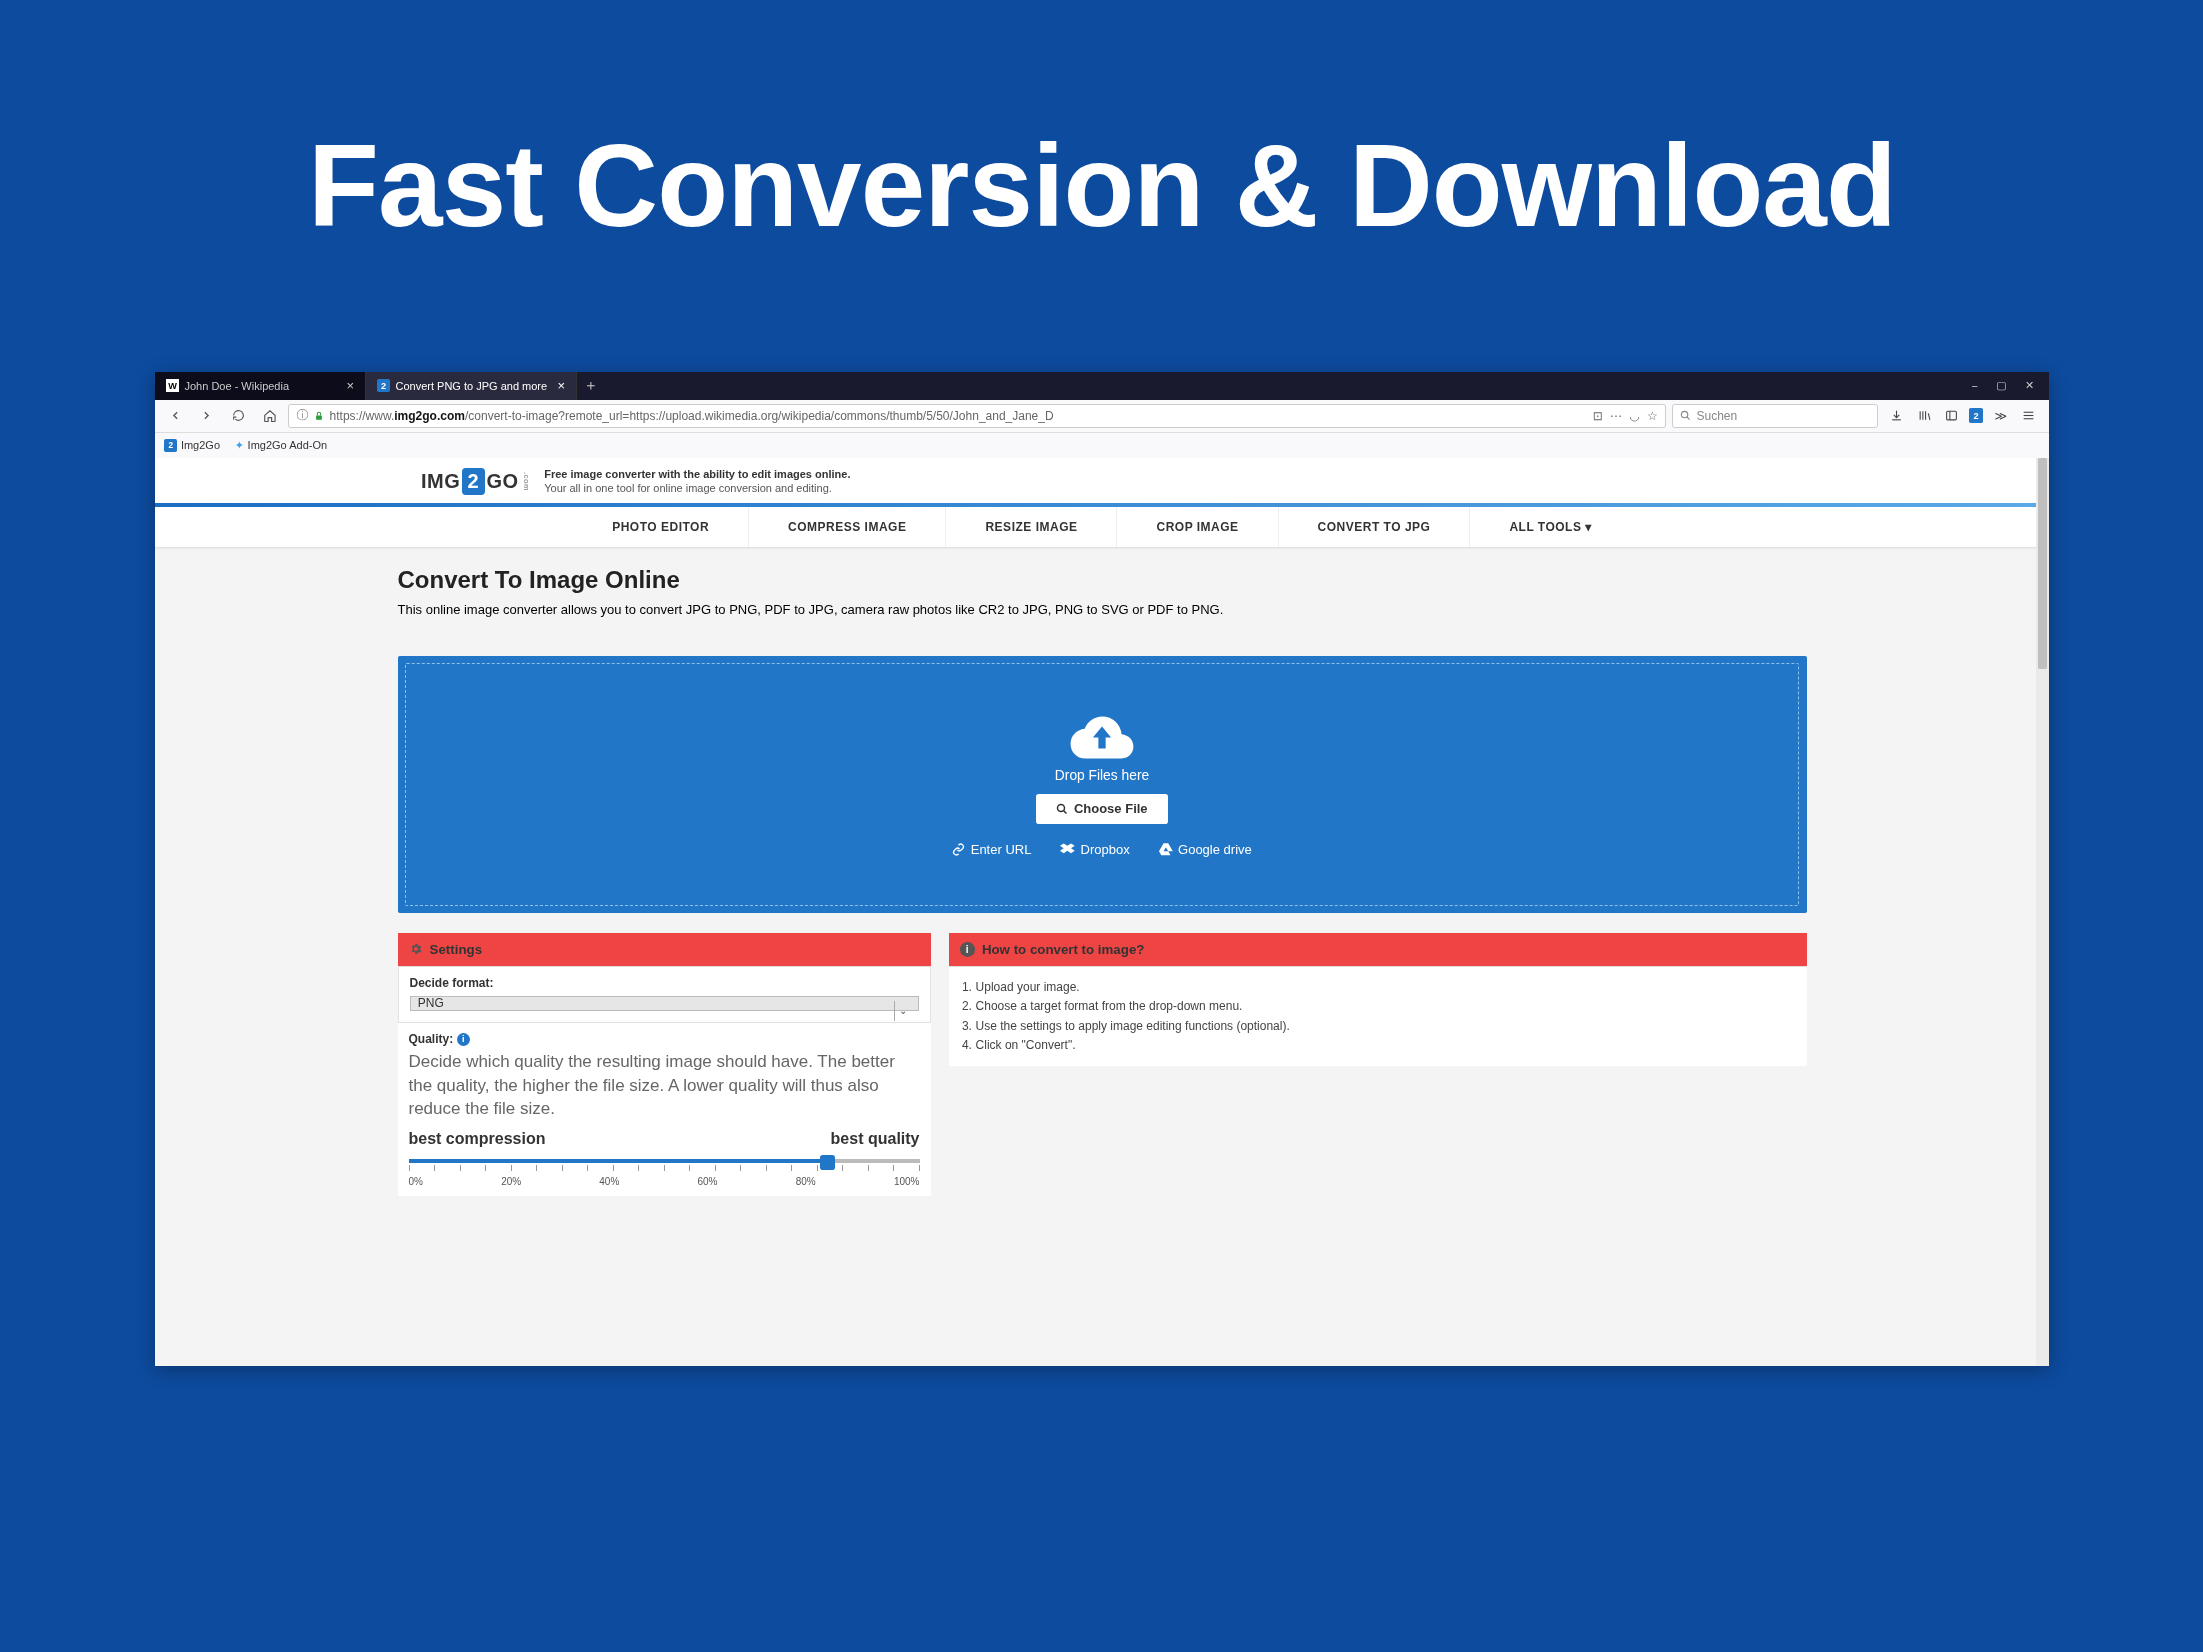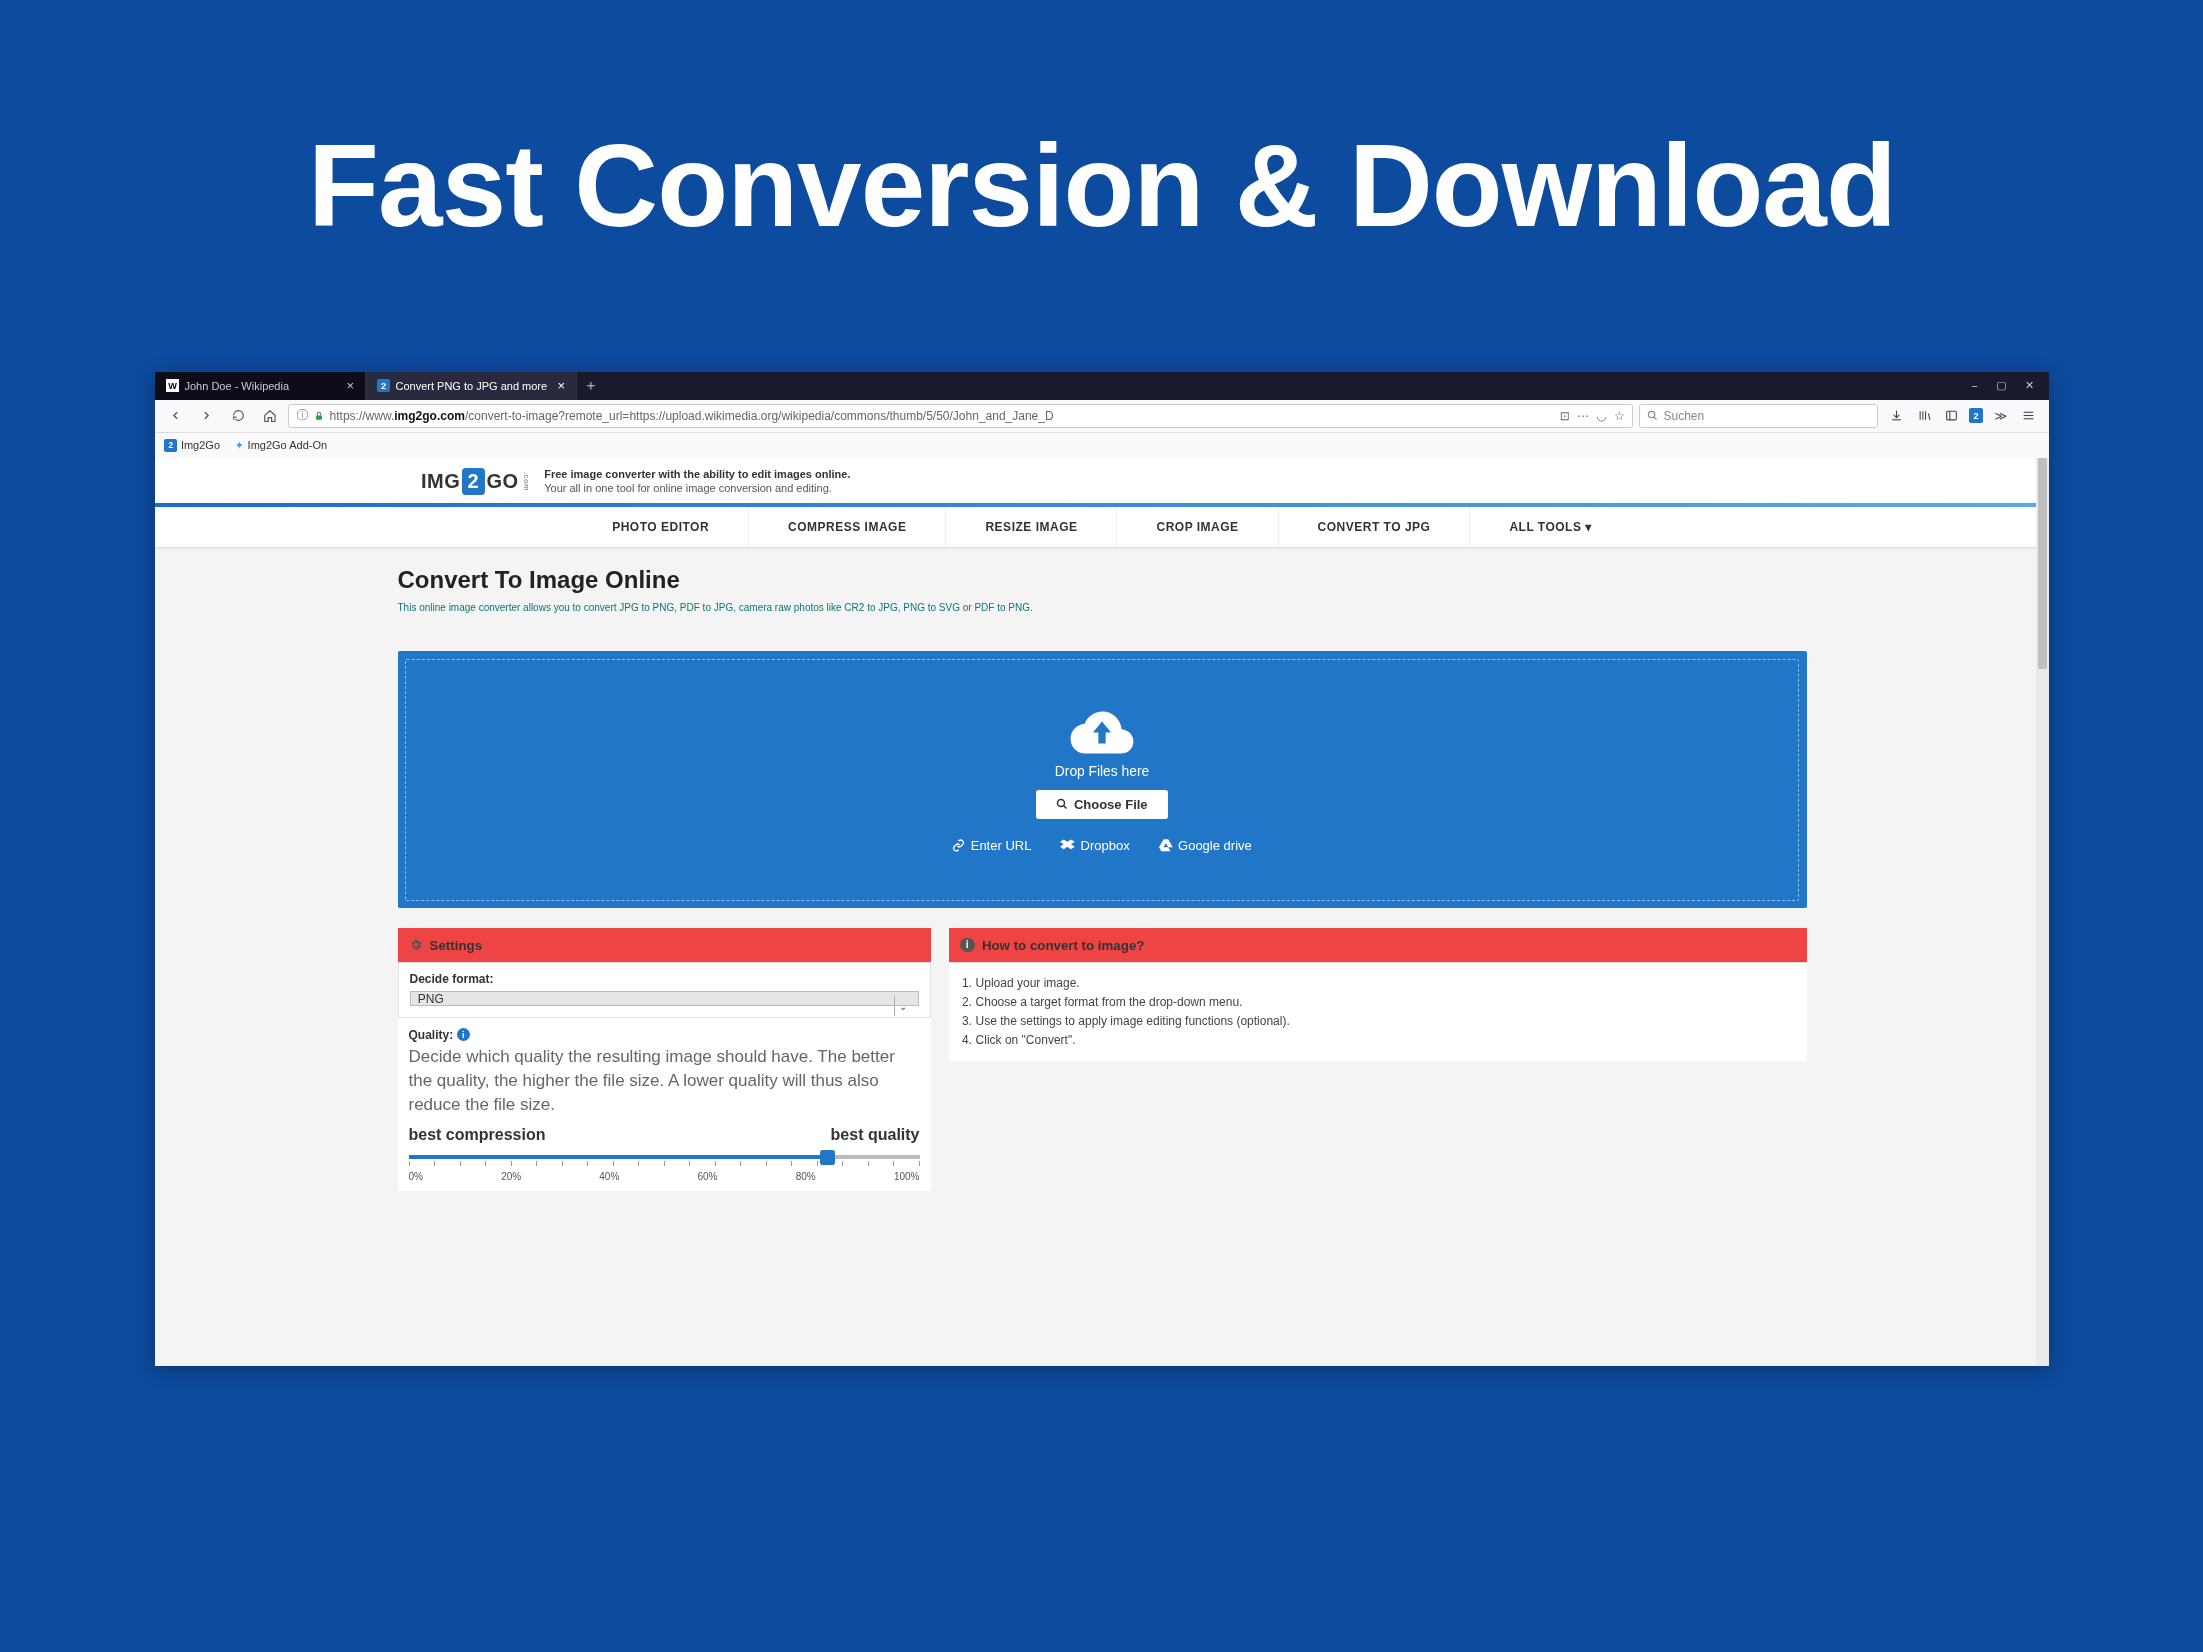--- a/index.html
+++ b/index.html
@@ -19,21 +19,21 @@
 .tab-new { width: 27.5px; display: flex; align-items: center; justify-content: center; color: #ccc; cursor: pointer; font-size: 14.7px; }
 .window-controls { display: flex; align-items: center; gap: 18.4px; padding: 0 14.7px; color: #ccc; font-size: 11px; }
 
 
 .navbar { height: 33px; background: #f9f9fb; border-bottom: 0.9px solid #ddd; display: flex; align-items: center; padding: 0 7.3px; gap: 5.5px; }
 .nav-btn { width: 26px; height: 26px; display: flex; align-items: center; justify-content: center; color: #555; cursor: pointer; font-size: 13px; border-radius: 2.8px; }
 .url-bar { flex: 1; height: 24px; background: #fff; border: 0.9px solid #ccc; border-radius: 2.8px; display: flex; align-items: center; padding: 0 7.3px; gap: 5.5px; font-size: 12px; color: #666; }
 .url-lock { color: #2a9d3f; font-size: 10px; }
 .url-text { flex: 1; overflow: hidden; white-space: nowrap; text-overflow: ellipsis; }
 .url-icons { display: flex; gap: 7.3px; color: #666; font-size: 12px; margin-left: 7.3px; }
-.search-bar { width: 239px; height: 24px; background: #fff; border: 0.9px solid #ccc; border-radius: 2.8px; display: flex; align-items: center; padding: 0 7.3px; gap: 5.5px; font-size: 12px; color: #888; }
+.search-bar { width: 206px; height: 24px; background: #fff; border: 0.9px solid #ccc; border-radius: 2.8px; display: flex; align-items: center; padding: 0 7.3px; gap: 5.5px; font-size: 12px; color: #888; }
 .nav-end { display: flex; gap: 7.3px; align-items: center; padding: 0 3.7px; }
 .nav-end-icon { width: 20px; height: 20px; display: flex; align-items: center; justify-content: center; color: #444; font-size: 12px; cursor: pointer; }
 
 
 .bookmark-bar { height: 26px; background: #f9f9fb; border-bottom: 0.9px solid #ddd; display: flex; align-items: center; padding: 0 9.2px; gap: 14.7px; font-size: 11px; color: #333; }
 .bm-item { display: flex; align-items: center; gap: 3.7px; cursor: pointer; }
 
 
 .content { position: absolute; top: 86px; left: 0; right: 0; bottom: 0; background: #f4f4f4; overflow: hidden; }
 .scrollbar-track { position: absolute; right: 0; top: 0; bottom: 0; width: 13px; background: #eaeaea; }
@@ -52,21 +52,21 @@
 
 .main-nav { background: #fff; display: flex; justify-content: center; border-bottom: 0.9px solid #e2e2e2; box-shadow: 0 0.9px 1.8px rgba(0,0,0,0.05); }
 .main-nav-inner { display: flex; }
 .main-nav-item { padding: 13px 39px; font-size: 12px; font-weight: 700; color: #333; letter-spacing: 0.5px; cursor: pointer; border-right: 0.9px solid #eee; }
 .main-nav-item:last-child { border-right: none; }
 .caret-down::after { content: " ▾"; }
 
 
 .page-section { padding: 18.4px 0 9.2px 0; }
 .page-h1 { font-size: 24px; font-weight: 700; color: #222; margin-bottom: 5.5px; }
-.page-desc { font-size: 10px; color: #0f766e; line-height: 1.5; max-width: 1065px; }
+.page-desc { font-size: 13px; color: #000000; line-height: 1.5; max-width: 1065px; }
 
 
 .dropzone-wrap { background: #2176c8; height: 257px; margin-top: 27.5px; display: flex; flex-direction: column; align-items: center; justify-content: center; position: relative; border-radius: 1.8px; }
 .dropzone-border { position: absolute; inset: 7.3px; border: 1.8px dashed #8ec2ee; border-radius: 1.8px; }
 .cloud-icon { width: 66px; height: 51px; margin-bottom: 5.5px; }
 .drop-label { color: #fff; font-size: 13.8px; margin-bottom: 11px; }
 .choose-file-btn { background: #fff; color: #333; padding: 7.3px 20px; border-radius: 2.8px; font-size: 13px; font-weight: 600; display: flex; align-items: center; gap: 5.5px; cursor: pointer; border: none; }
 .alt-sources { display: flex; gap: 29px; margin-top: 18.4px; color: #fff; font-size: 13px; }
 .alt-src { display: flex; align-items: center; gap: 5.5px; cursor: pointer; }
 

